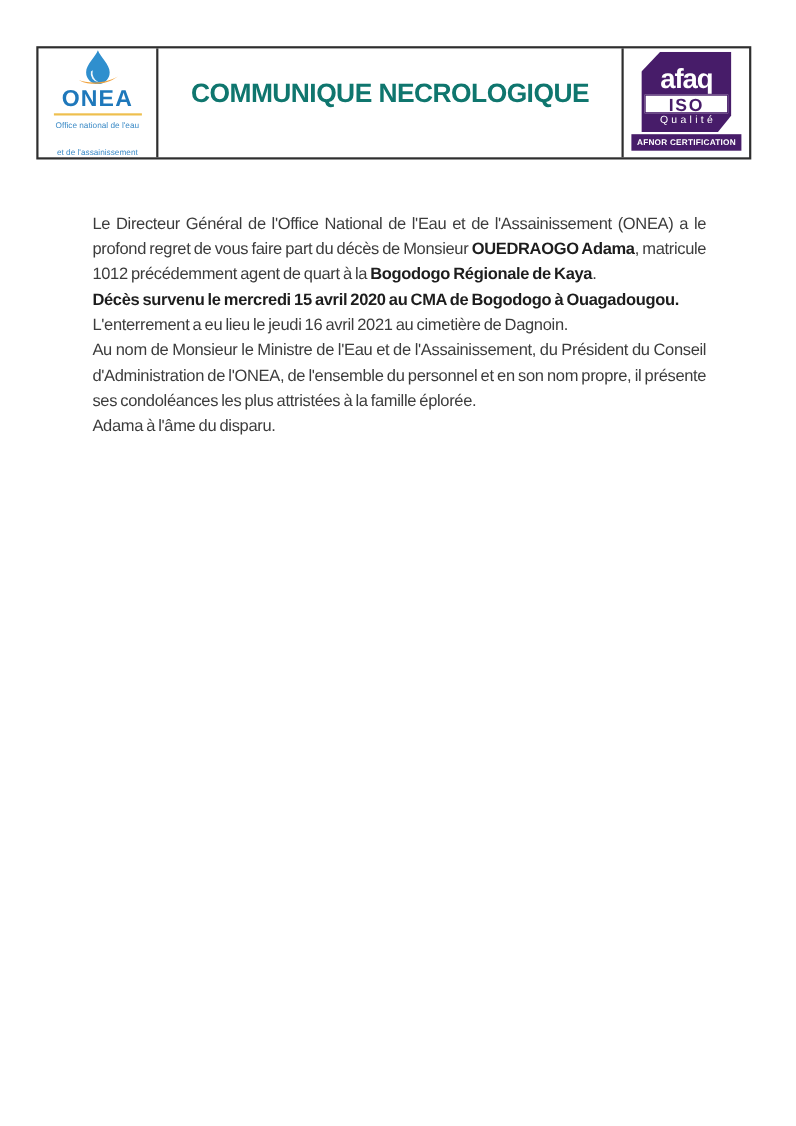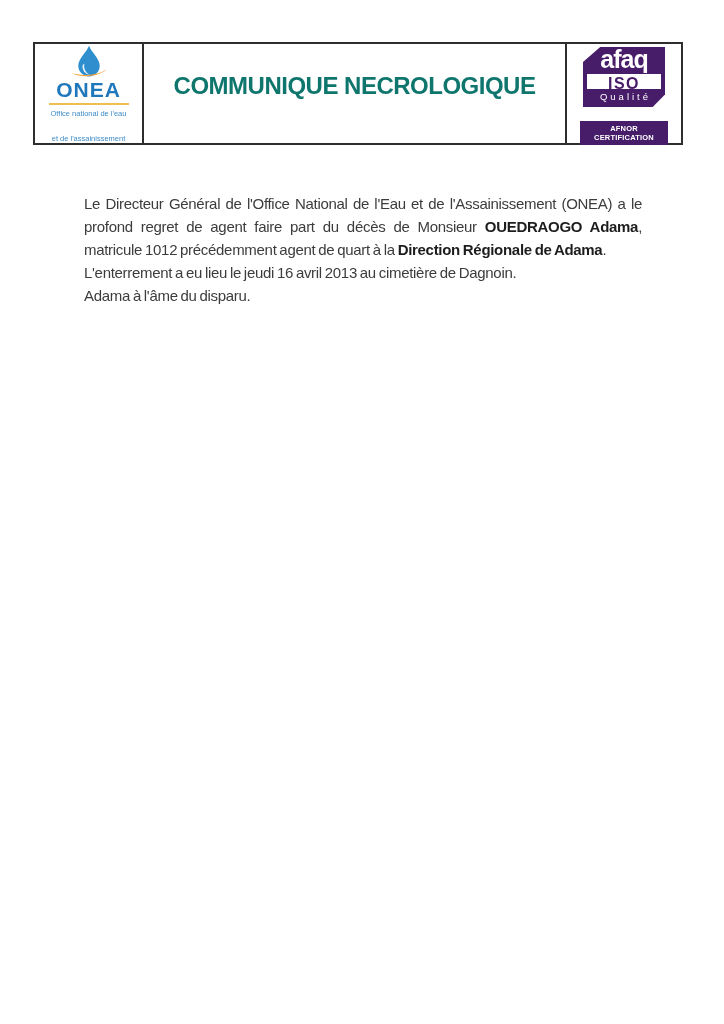--- a/index.html
+++ b/index.html
@@ -53,36 +53,36 @@
 
   
   .afaq-shield {
     width:82px; background:#471c69;
     clip-path:polygon(21% 0, 100% 0, 100% 79%, 85% 100%, 0 100%, 0 25%);
     display:flex; flex-direction:column; align-items:stretch;
     padding-bottom:1px;
   }
   .afaq-word {
     color:#fff; font-weight:bold; font-size:25px; line-height:25px;
-    text-align:center; letter-spacing:-1px; padding-top:0;
+    text-align:center; letter-spacing:-1px; padding-top:13px;
   }
   .iso-band {
     background:#fff; color:#471c69; font-weight:bold; font-size:16px;
     letter-spacing:1.5px; text-align:center;
     margin:1px 3px 0; padding:1px 0 0; height:14px;
     border:1px solid #471c69;
   }
   .qualite {
     color:#fff; font-size:9.5px; letter-spacing:3px; text-indent:3px;
     text-align:center; padding:1px 0 4px;
   }
   .afnor-band {
-    width:88px; background:#471c69; color:#fff; font-weight:bold;
+    width:100px; background:#471c69; color:#fff; font-weight:bold;
     font-size:7.5px; letter-spacing:0.2px; text-align:center;
-    padding:3px 0; margin-top:14px;
+    padding:3px 0; margin-top:2px;
   }
 
   
   .content {
     position:absolute; left:84px; top:192px; width:558px;
     color:#3c3c3c; font-size:15px; line-height:23px;
     letter-spacing:-0.3px; word-spacing:-1px;
     text-align:justify;
   }
   .content p { margin:0; }
@@ -121,18 +121,20 @@
         <div class="afaq-word">afaq</div>
         <div class="iso-band">ISO 9001</div>
         <div class="qualite">Qualité</div>
       </div>
       <div class="afnor-band">AFNOR CERTIFICATION</div>
     </div>
 
   </div>
 
   <div class="content">
-    <p class="p1"><span>Le Directeur Général de l'Office National de l'Eau et de l'Assainissement (ONEA) a le profond regret de agent faire part du décès de Monsieur </span><strong>OUEDRAOGO Adama</strong><span>, matricule 1012 précédemment agent de quart à la </span><strong>Direction Régionale de Adama</strong><span>.</span></p>
-    <p class="p3">L'enterrement a eu lieu le jeudi 16 avril 2013 au cimetière de Dagnoin.</p>
+    <p class="p1"><span>Le Directeur Général de l'Office National de l'Eau et de l'Assainissement (ONEA) a le profond regret de vous faire part du décès de Monsieur </span><strong>OUEDRAOGO Adama</strong><span>, matricule 1012 précédemment agent de quart à la </span><strong>Bogodogo Régionale de Kaya</strong><span>.</span></p>
+    <p class="p2">Décès survenu le mercredi 15 avril 2020 au CMA de Bogodogo à Ouagadougou.</p>
+    <p class="p3">L'enterrement a eu lieu le jeudi 16 avril 2021 au cimetière de Dagnoin.</p>
+    <p class="p4">Au nom de Monsieur le Ministre de l'Eau et de l'Assainissement, du Président du Conseil d'Administration de l'ONEA, de l'ensemble du personnel et en son nom propre, il présente ses condoléances les plus attristées à la famille éplorée.</p>
     <p class="p5">Adama à l'âme du disparu.</p>
   </div>
 
 </div>
 
 </body></html>

